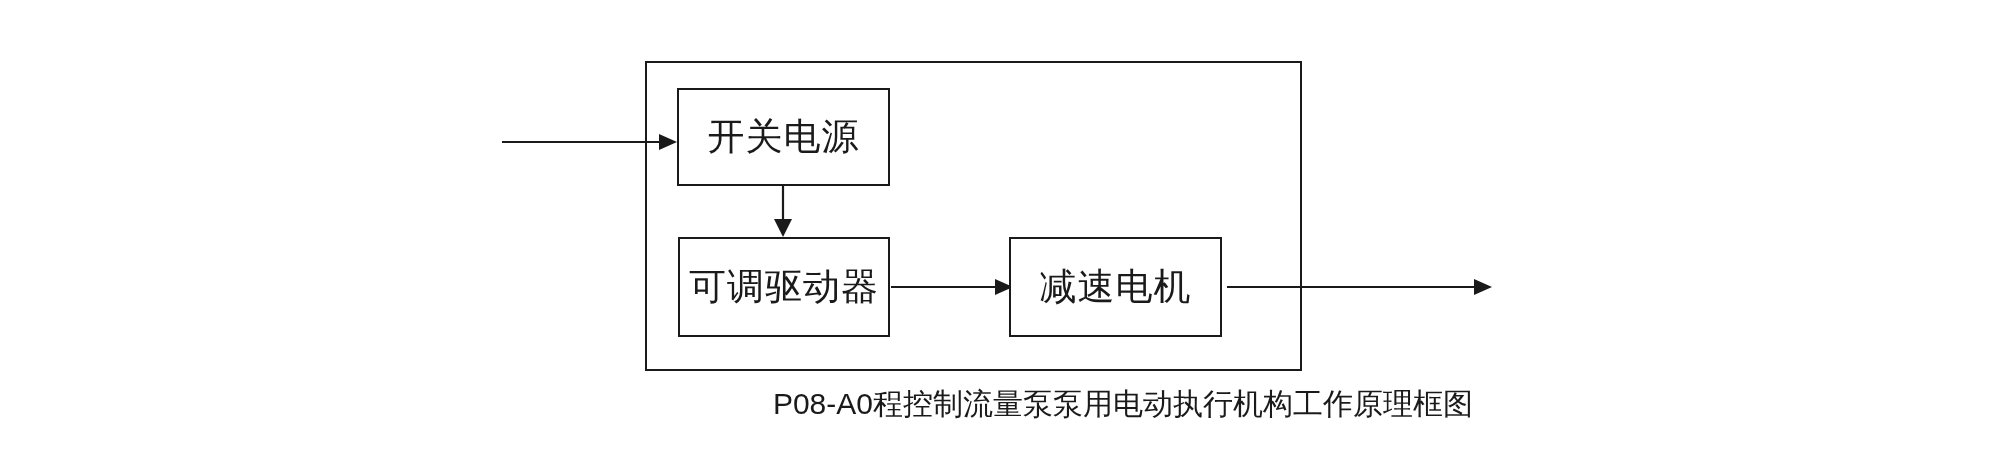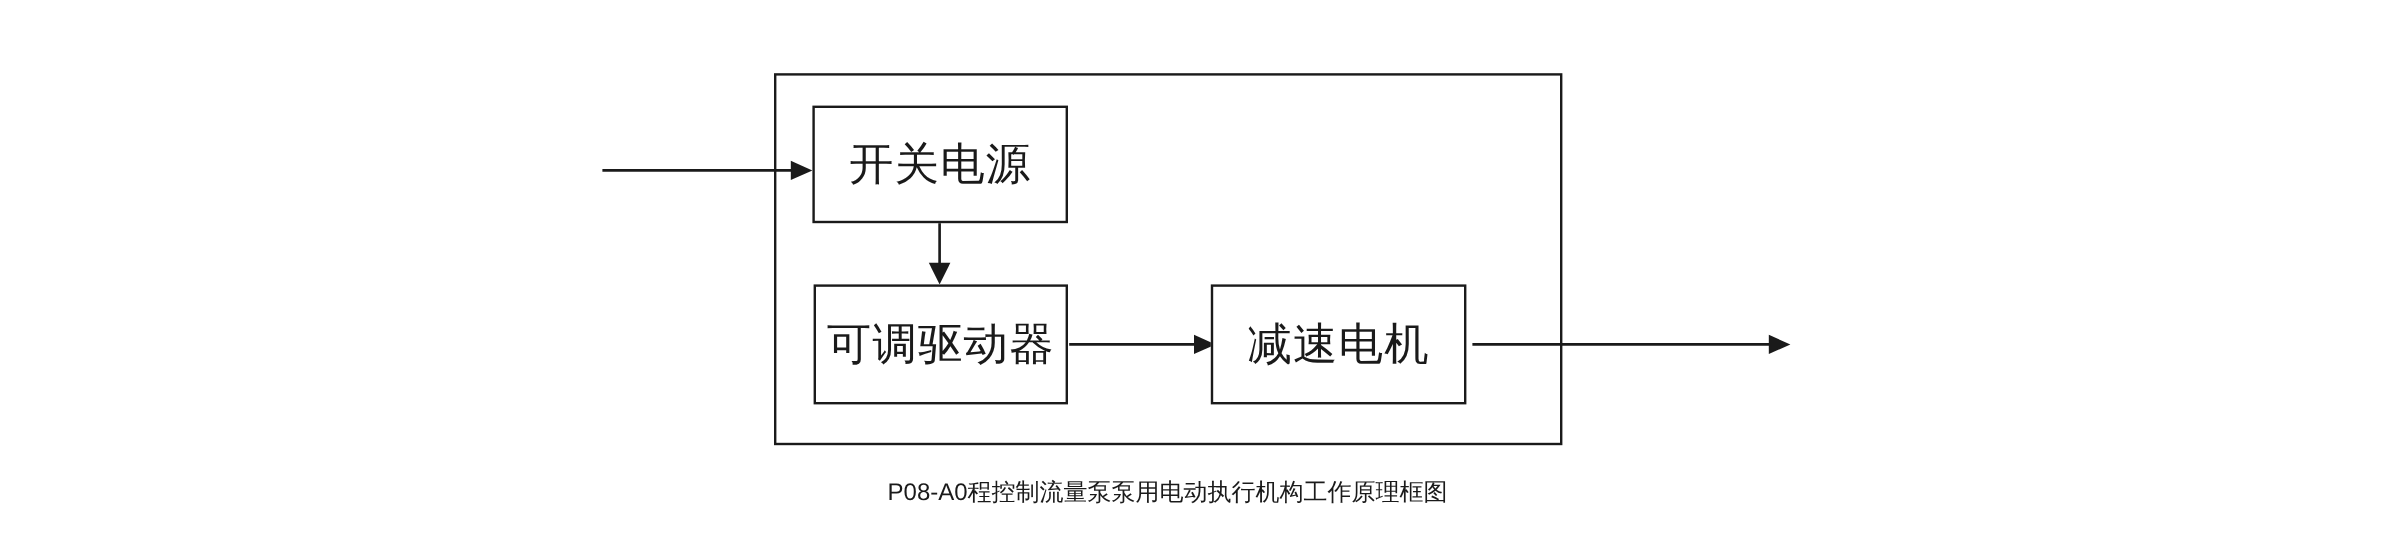--- a/index.html
+++ b/index.html
@@ -62,24 +62,24 @@
     left: 1315px;
     top: 221px;
     font-size: 37px;
     letter-spacing: 1px;
     line-height: 1;
     white-space: nowrap;
   }
   .caption {
     position: absolute;
     left: 473px;
-    top: 400px;
+    top: 387px;
     width: 1000px;
-    text-align: center;
-    font-size: 20px;
+    text-align: right;
+    font-size: 30px;
     line-height: 1.15;
     white-space: nowrap;
   }
 </style>
 </head>
 <body>
 
 <div class="stage">
 
   <div class="outer-box"></div>

